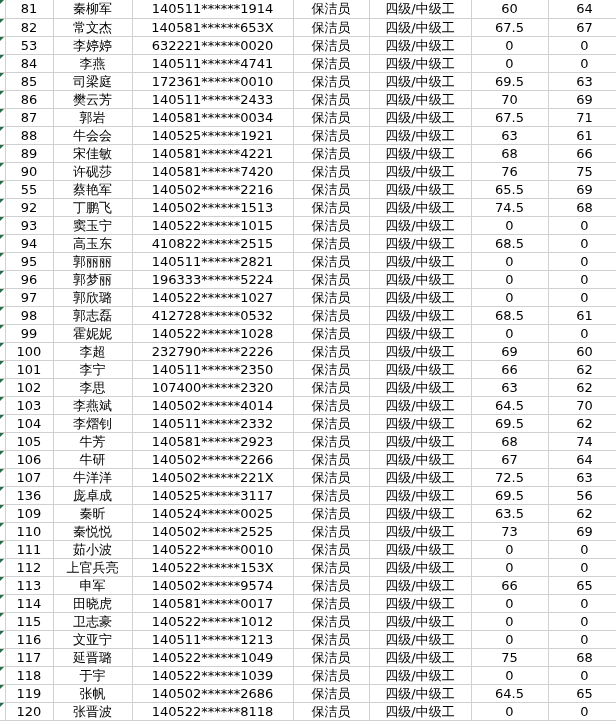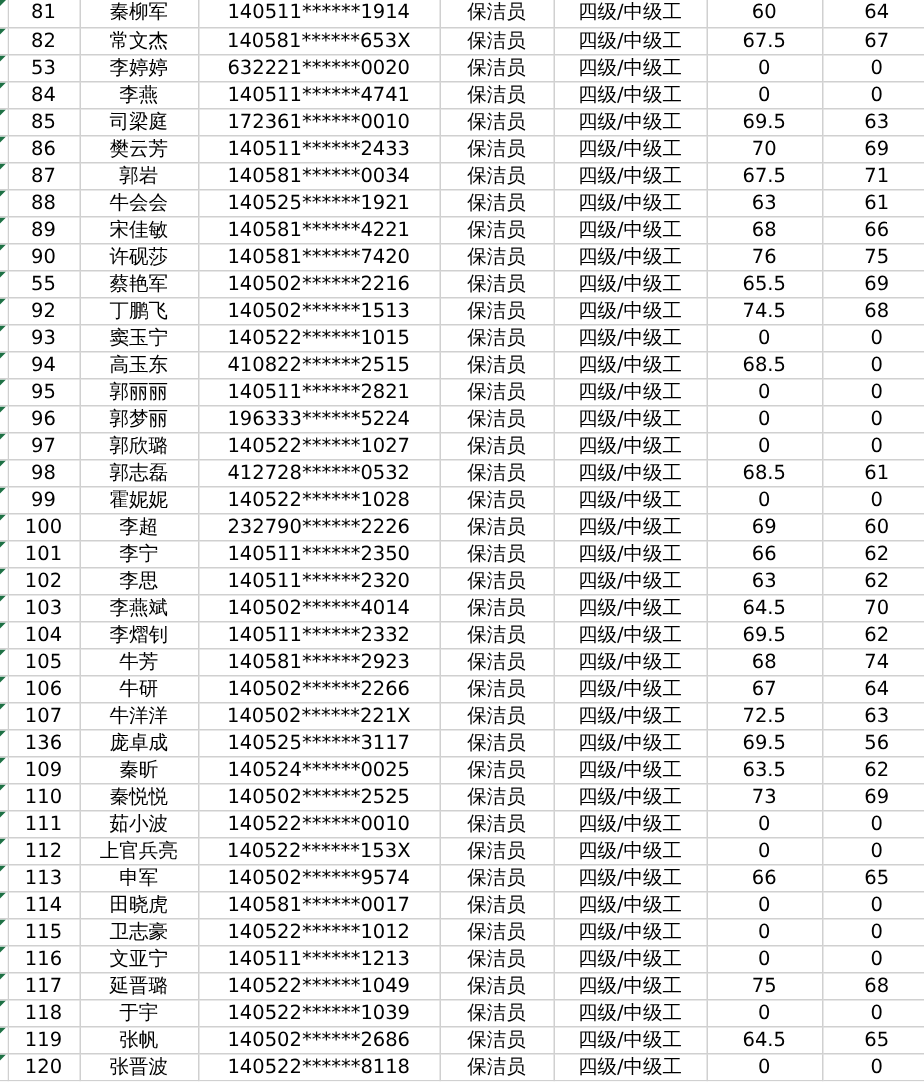--- a/index.html
+++ b/index.html
@@ -324,21 +324,21 @@
     <td>四级/中级工</td>
     <td>66</td>
     <td>62</td>
   </tr>
         <tr>
     <td class="cell-flag">
             <span class="tri"></span>
           </td>
     <td>102</td>
     <td>李思</td>
-    <td>140511******2320</td>
+    <td>107400******2320</td>
     <td>保洁员</td>
     <td>四级/中级工</td>
     <td>63</td>
     <td>62</td>
   </tr>
         <tr>
     <td class="cell-flag">
             <span class="tri"></span>
           </td>
     <td>103</td>

